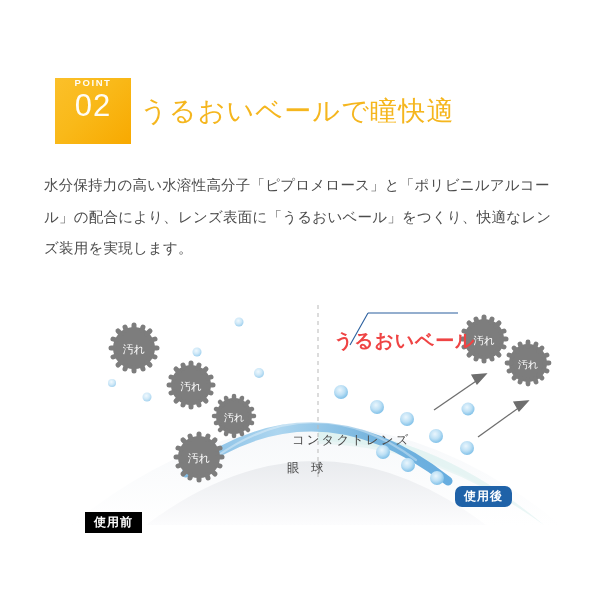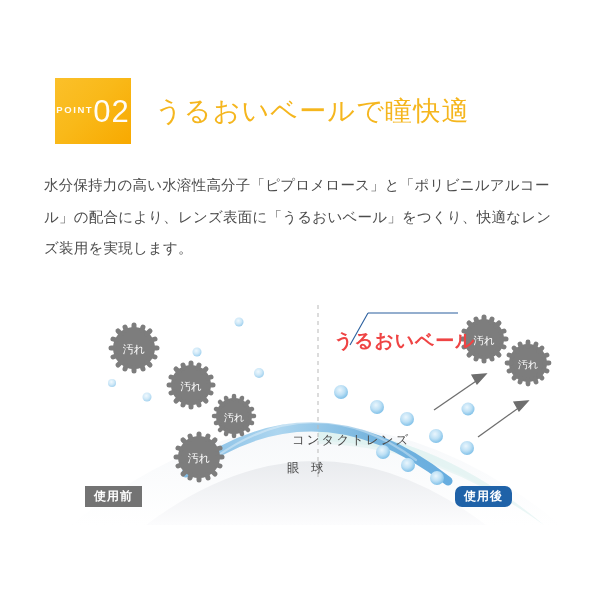--- a/index.html
+++ b/index.html
@@ -22,44 +22,44 @@
     left: 55px;
     top: 78px;
     display: flex;
     align-items: center;
   }
   .point-badge {
     width: 76px;
     height: 66px;
     background: linear-gradient(135deg, #fbc02a 0%, #f9b919 45%, #f8a900 100%);
     display: flex;
-    flex-direction: row;
+    flex-direction: column;
     align-items: center;
-    justify-content: center;
+    justify-content: flex-start;
     flex: none;
   }
   .point-badge .point-word {
     font-size: 9.5px;
     letter-spacing: 1.6px;
     color: #ffffff;
     font-weight: bold;
     line-height: 1;
     margin-bottom: 2px;
     opacity: .95;
   }
   .point-badge .point-num {
     font-size: 31px;
     line-height: 1;
     color: #ffffff;
     font-weight: 400;
     letter-spacing: 1px;
     opacity: .96;
   }
   .heading {
-    margin-left: 24px;
+    margin-left: 9px;
     font-size: 27px;
     color: #f5b61e;
     letter-spacing: 1.2px;
     white-space: nowrap;
     line-height: 1;
   }
 
   
   .body-text {
     position: absolute;
@@ -86,22 +86,22 @@
     position: absolute;
     font-size: 12px;
     font-weight: bold;
     color: #ffffff;
     letter-spacing: 1px;
     padding: 3px 9px 4px;
     line-height: 1.2;
   }
   .badge-before {
     left: 85px;
-    top: 486px;
-    background: #737373;
+    top: 512px;
+    background: #000000;
   }
   .badge-after {
     left: 455px;
     top: 486px;
     background: #1f62a8;
     border-radius: 7px;
   }
 
   .dia-text {
     position: absolute;

